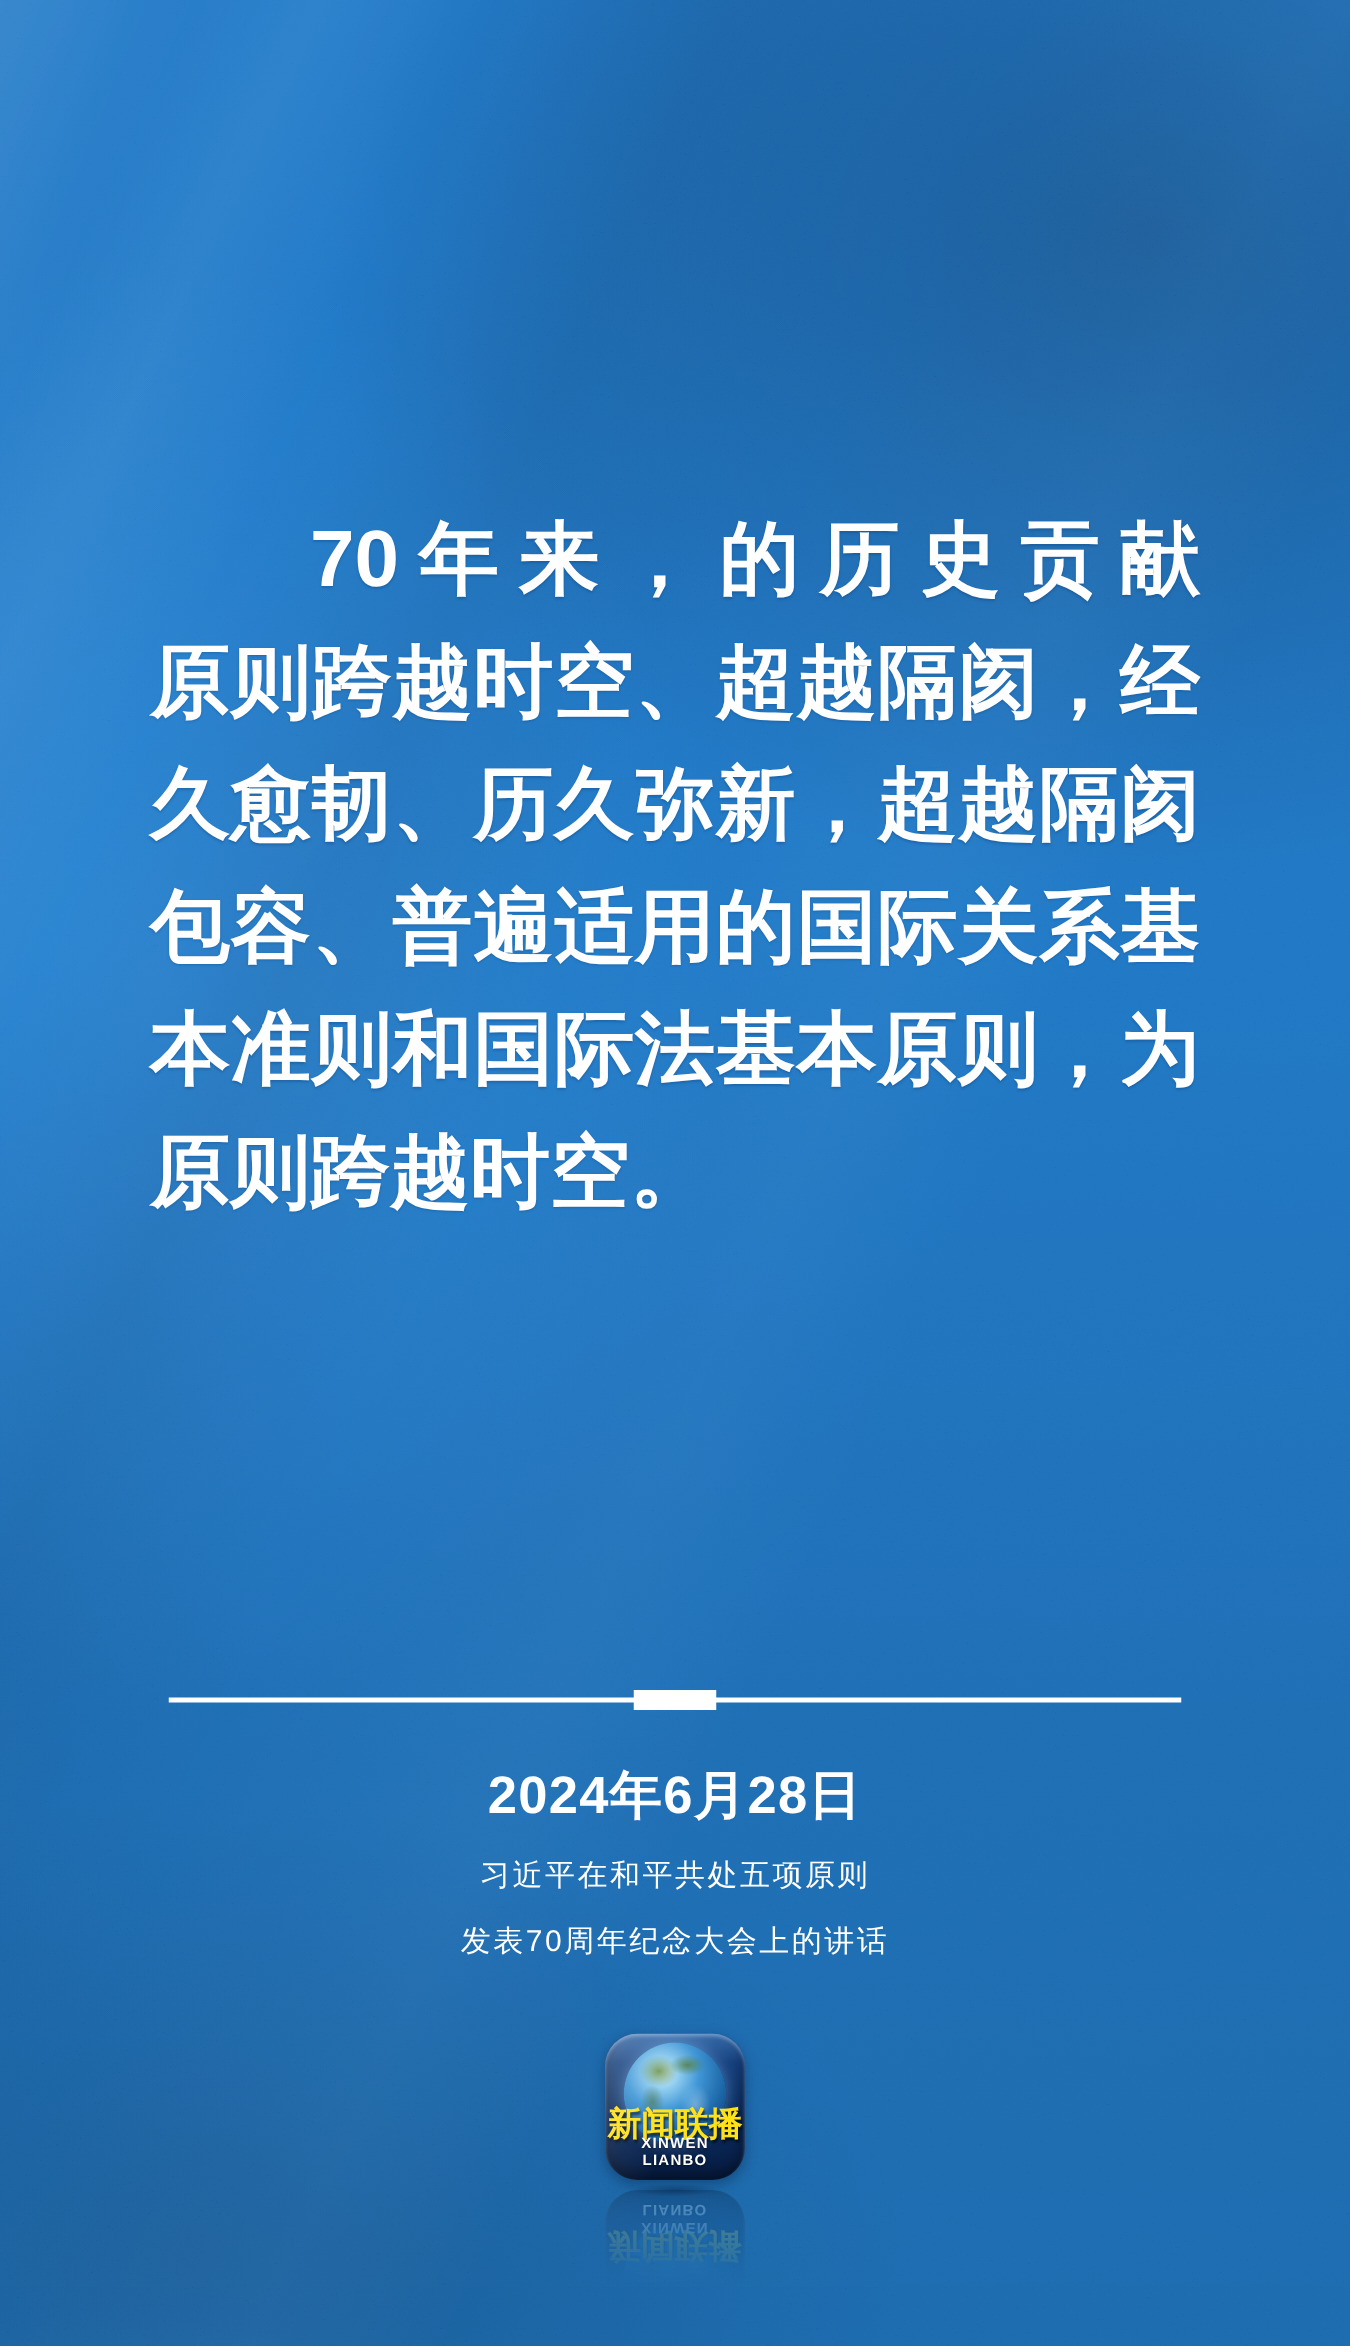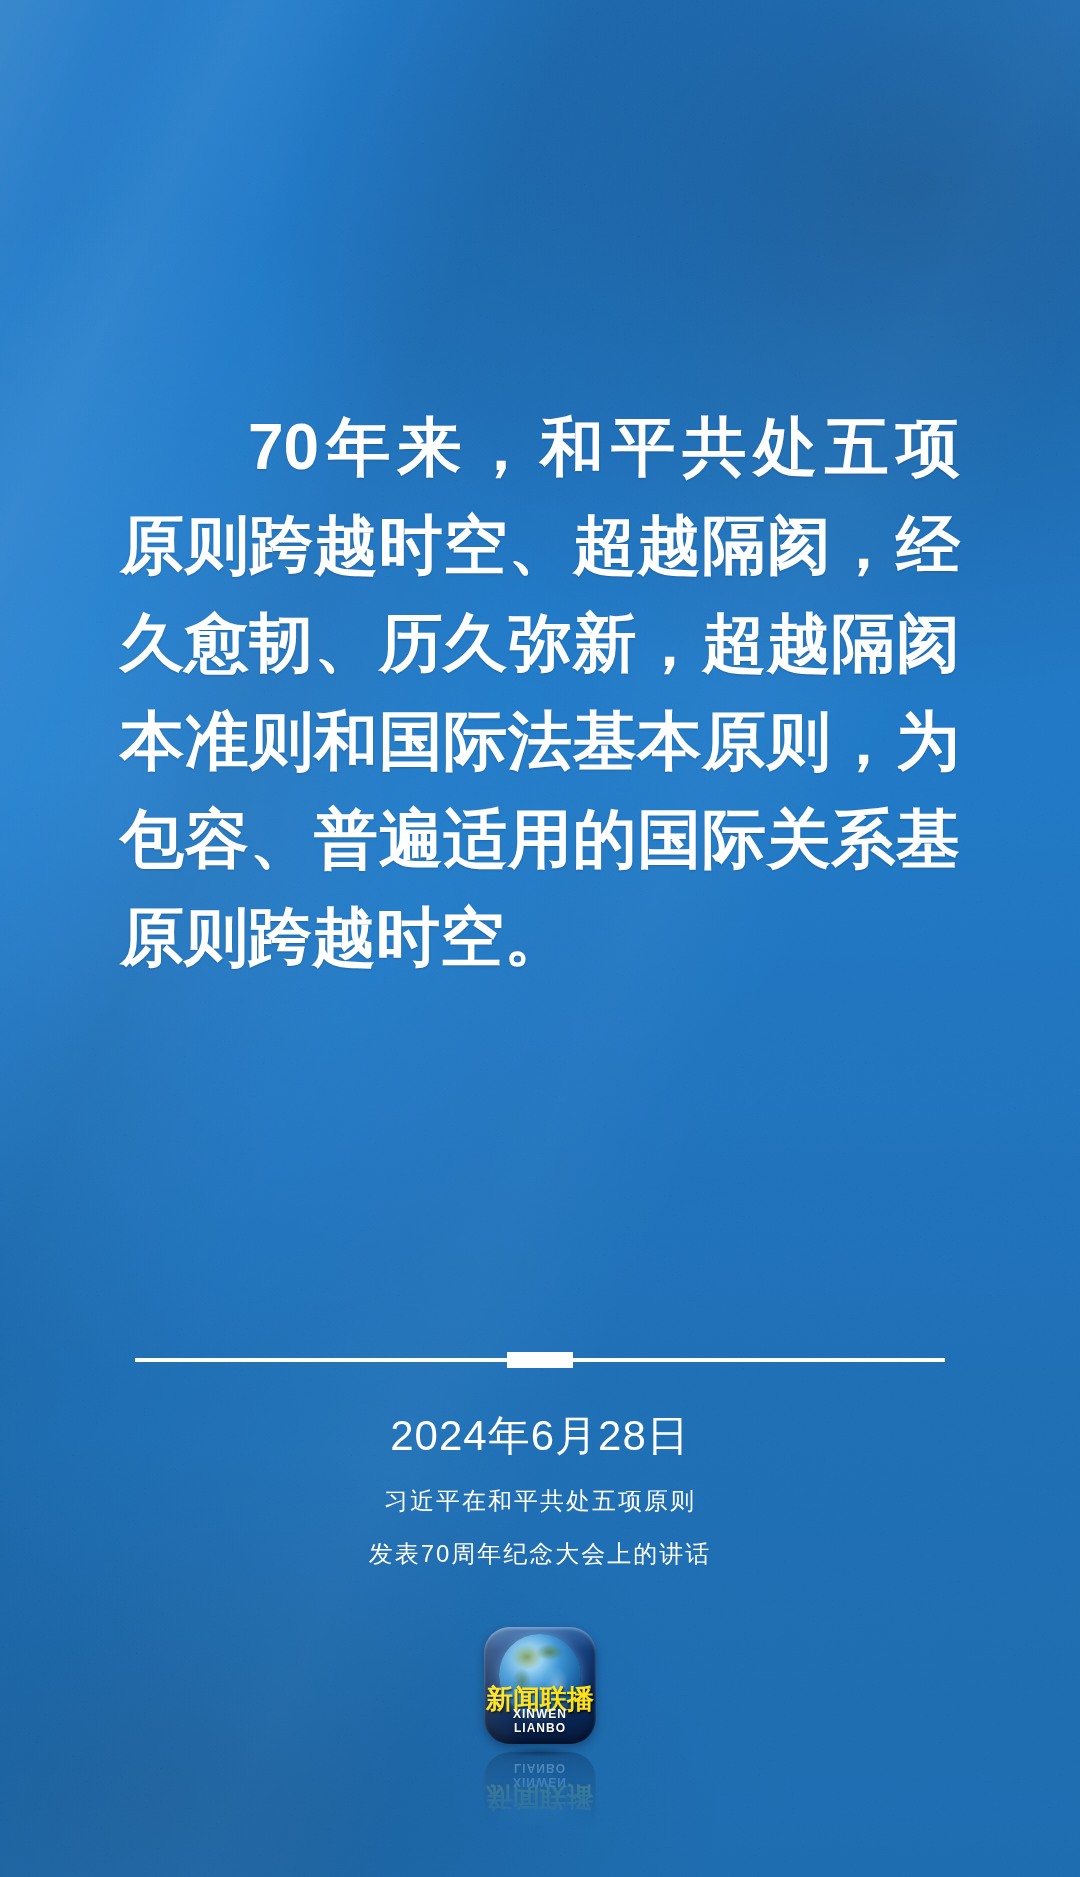--- a/index.html
+++ b/index.html
@@ -72,21 +72,21 @@
   .attribution {
     position: absolute;
     left: 0;
     width: 100%;
     top: 1414px;
     text-align: center;
     color: #ffffff;
   }
   .attr-date {
     font-size: 42px;
-    font-weight: 400;
+    font-weight: 700;
     line-height: 44px;
     margin-bottom: 16px;
     letter-spacing: 1px;
   }
   .attr-line {
     font-size: 24px;
     font-weight: 400;
     line-height: 53px;
     letter-spacing: 2px;
   }
@@ -191,25 +191,25 @@
     </filter>
     <filter id="grainLight">
       <feTurbulence type="fractalNoise" baseFrequency="0.85" numOctaves="2" seed="42" stitchTiles="stitch"></feTurbulence>
       <feColorMatrix type="matrix" values="0 0 0 0 0.55  0 0 0 0 0.85  0 0 0 0 1  0.8 0.8 0.8 0 0"></feColorMatrix>
     </filter>
     <rect width="100%" height="100%" filter="url(#grainDark)" opacity="0.16"></rect>
     <rect width="100%" height="100%" filter="url(#grainLight)" opacity="0.10"></rect>
   </svg>
 
   <div class="quote">
-      <div class="qline">70年来，和平共处五项</div>
+      <div class="qline">70年来，的历史贡献</div>
       <div class="qline">原则跨越时空、超越隔阂，经</div>
       <div class="qline">久愈韧、历久弥新，超越隔阂</div>
+      <div class="qline">包容、普遍适用的国际关系基</div>
       <div class="qline">本准则和国际法基本原则，为</div>
-      <div class="qline">包容、普遍适用的国际关系基</div>
       <div class="qline">原则跨越时空。</div>
     </div>
 
   <div class="divider-rule"></div>
   <div class="divider-chip"></div>
 
   <div class="attribution">
     <div class="attr-date">2024年6月28日</div>
     <div class="attr-line">习近平在和平共处五项原则</div>
     <div class="attr-line">发表70周年纪念大会上的讲话</div>

